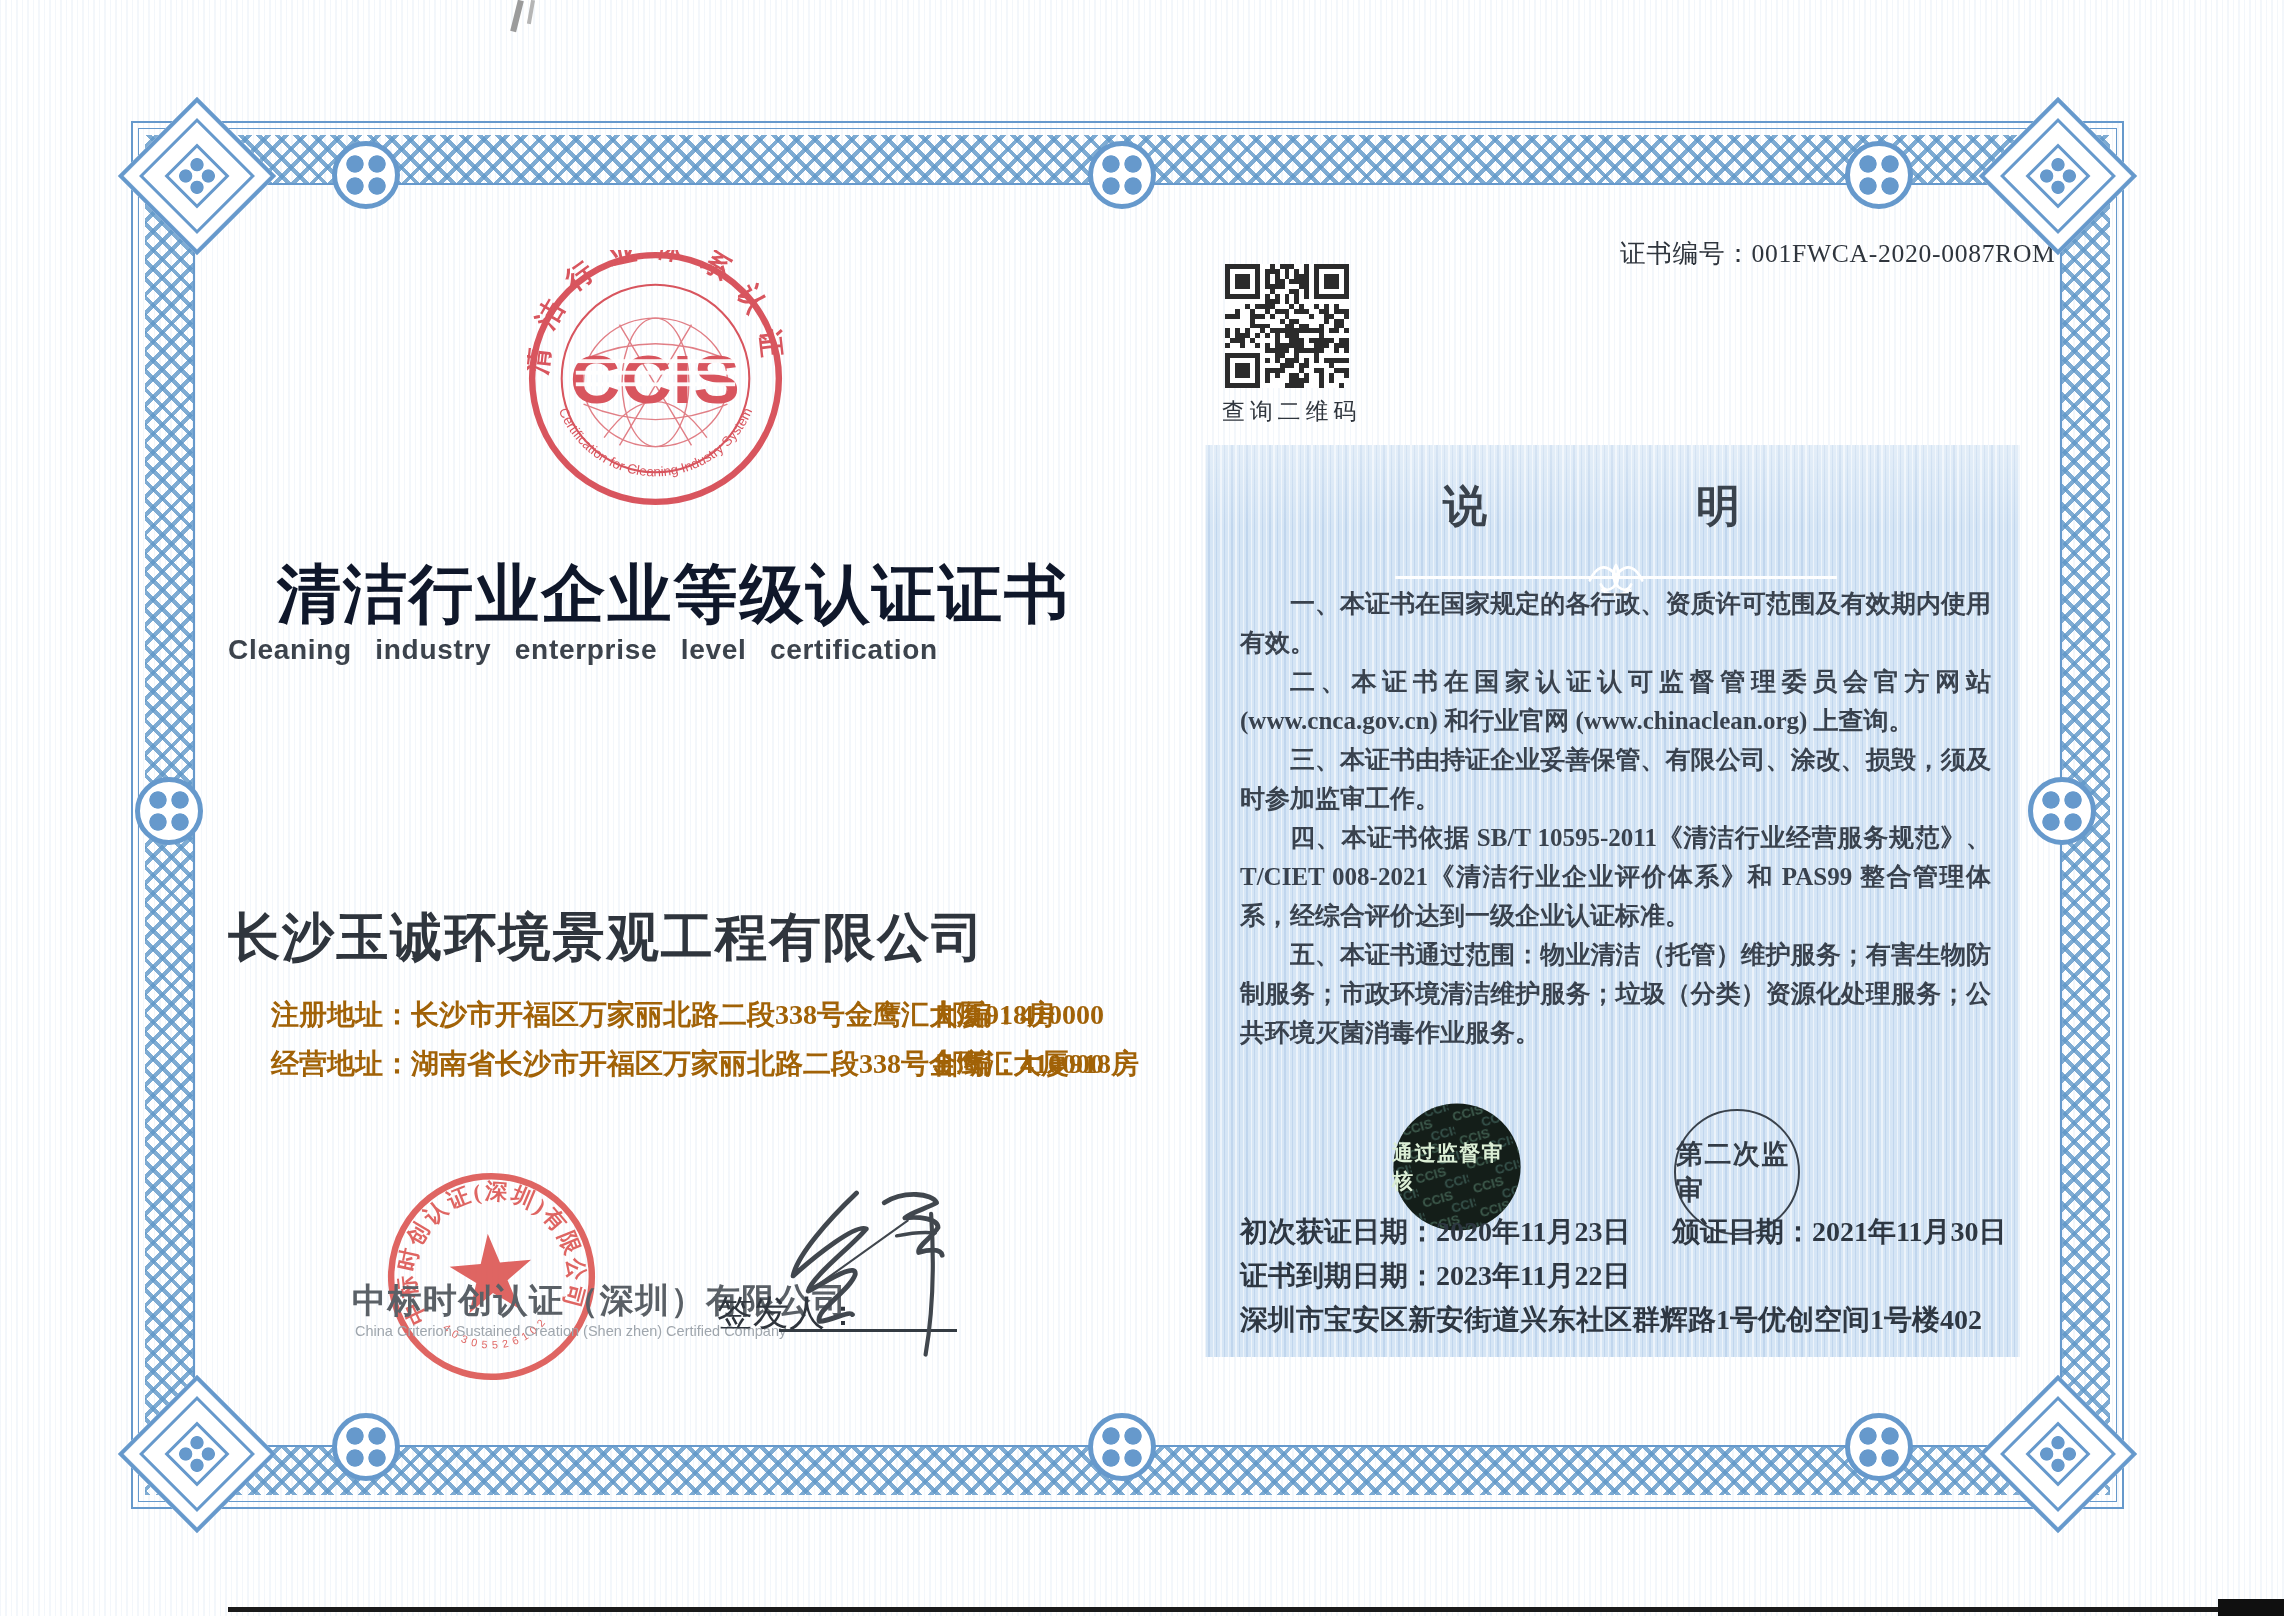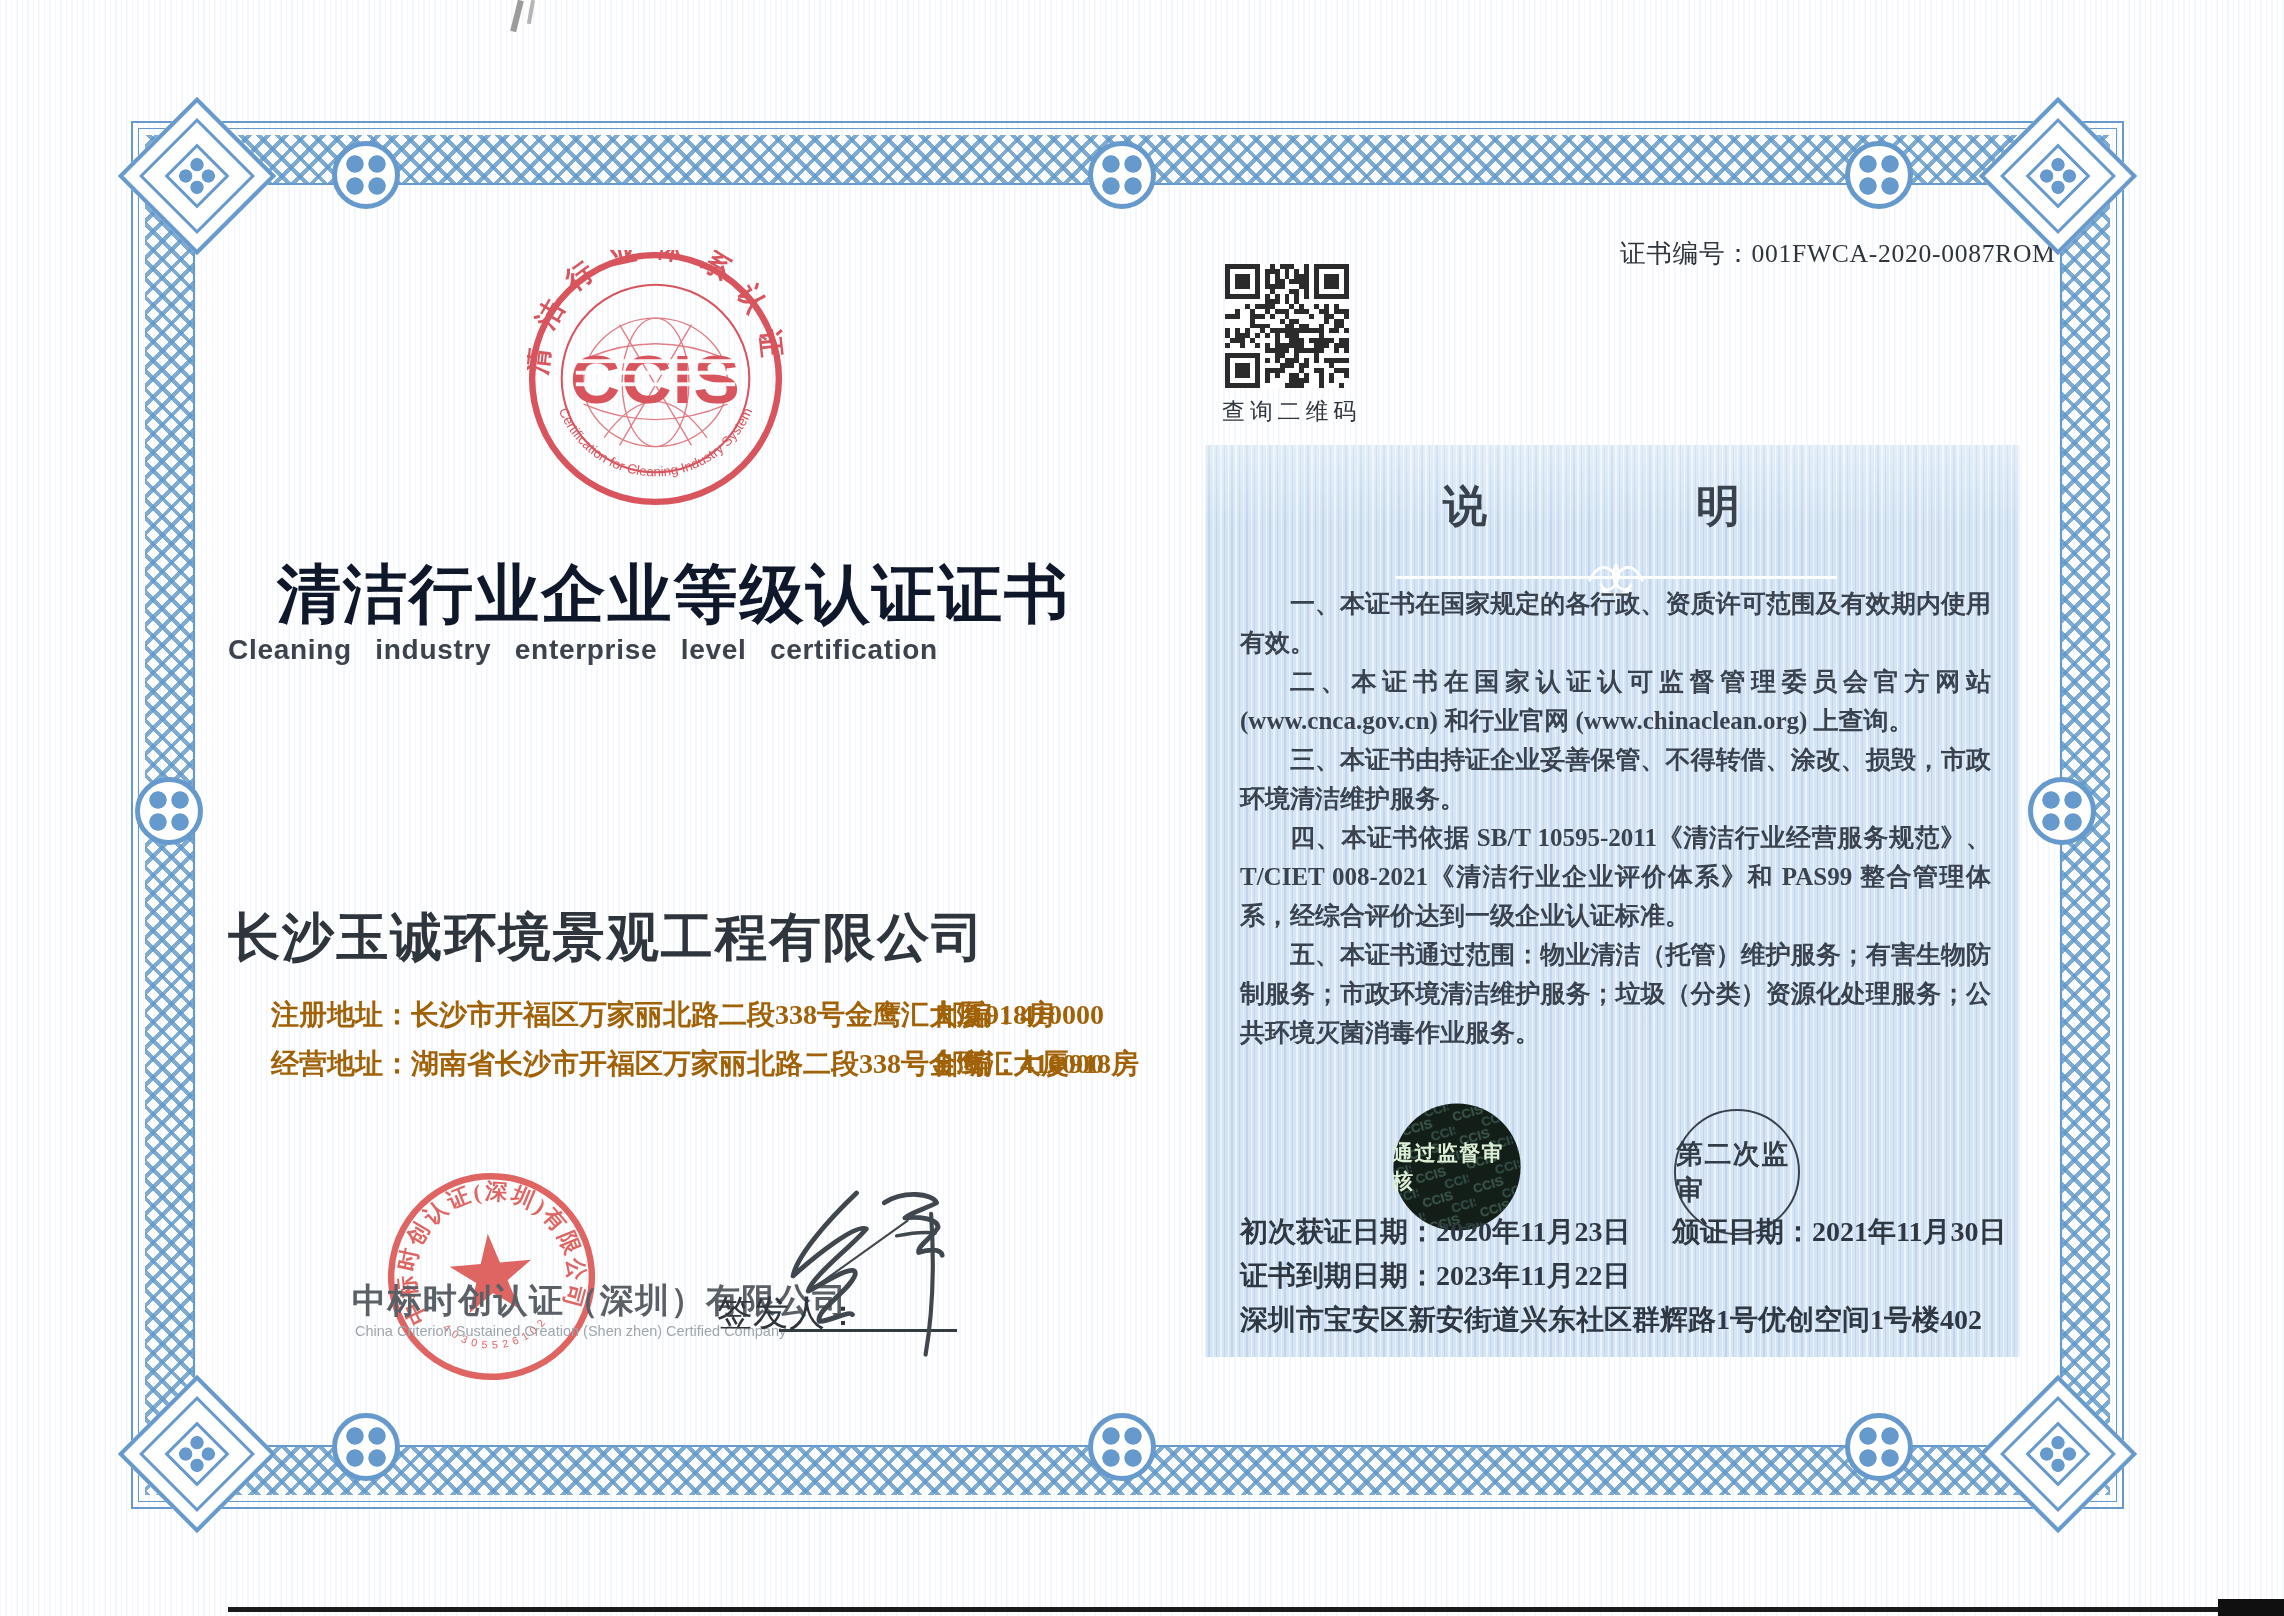--- a/index.html
+++ b/index.html
@@ -530,21 +530,21 @@
     <g fill="none" stroke="#ffffff" stroke-width="4" stroke-linecap="round">
       <path d="M52,44 q14,-30 34,-12 q12,12 0,22 q-12,9 -18,-4"></path>
       <path d="M128,44 q-14,-30 -34,-12 q-12,12 0,22 q12,9 18,-4"></path>
       <path d="M90,22 q-8,14 0,26 q8,-12 0,-26"></path>
       <path d="M70,58 q20,14 40,0"></path>
     </g>
   </svg>
   <div class="notes">
     <p>一、本证书在国家规定的各行政、资质许可范围及有效期内使用有效。</p>
     <p>二、本证书在国家认证认可监督管理委员会官方网站 (www.cnca.gov.cn) 和行业官网 (www.chinaclean.org) 上查询。</p>
-    <p>三、本证书由持证企业妥善保管、不得转借、涂改、损毁，市政环境清洁维护服务。</p>
+    <p>三、本证书由持证企业妥善保管、有限公司、涂改、损毁，须及时参加监审工作。</p>
     <p>四、本证书依据 SB/T 10595-2011《清洁行业经营服务规范》、T/CIET 008-2021《清洁行业企业评价体系》和 PAS99 整合管理体系，经综合评价达到一级企业认证标准。</p>
     <p>五、本证书通过范围：物业清洁（托管）维护服务；有害生物防制服务；市政环境清洁维护服务；垃圾（分类）资源化处理服务；公共环境灭菌消毒作业服务。</p>
   </div>
 
   <svg class="holo" viewBox="0 0 188 188">
     <defs>
       <pattern id="holoPat" width="76" height="36" patternUnits="userSpaceOnUse" patternTransform="rotate(-16)">
         <text x="2" y="16" font-family="Liberation Sans,DejaVu Sans,sans-serif" font-size="19" font-weight="700" fill="#3d5a4c">CCIS</text>
         <text x="40" y="34" font-family="Liberation Sans,DejaVu Sans,sans-serif" font-size="19" font-weight="700" fill="#35514a">CCIS</text>
       </pattern>

